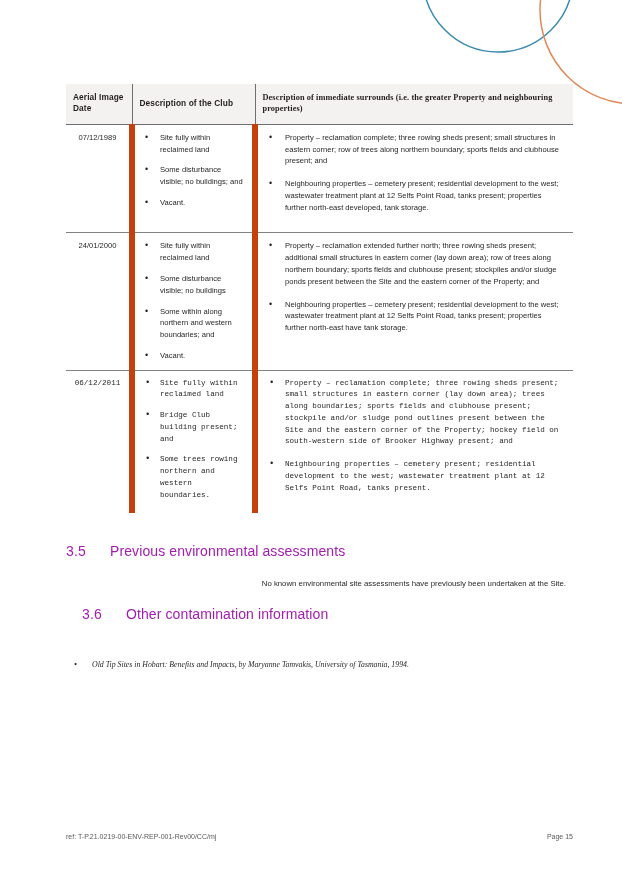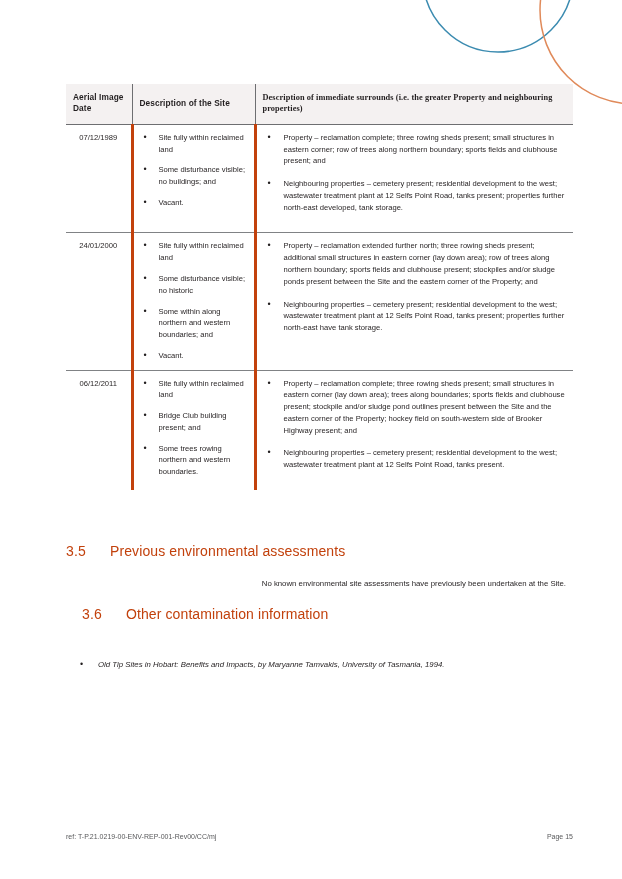--- a/index.html
+++ b/index.html
@@ -64,24 +64,25 @@
     letter-spacing: 0.1px;
   }
   table.aerial thead th.last { border-right: none; font-family: Liberation Serif, serif; }
 
   table.aerial tbody td {
     vertical-align: top;
     padding: 7px 8px 8px 8px;
     font-size: 7.6px;
     line-height: 1.55;
     border-bottom: 1px solid #808285;
-    border-right: 3px solid #c2410c;
+    border-right: 6px solid #c2410c;
   }
   table.aerial tbody tr:last-child td {
     border-bottom: none;
+    font-family: Liberation Mono, monospace;
   }
   table.aerial tbody td.last { border-right: none; }
 
   td.datecell {
     text-align: center;
     vertical-align: middle;
     font-size: 7.6px;
     padding-left: 2px;
     padding-right: 2px;
   }
@@ -113,21 +114,21 @@
   td.surrounds ul.bullets > li:before {
     left: 3px;
   }
 
   
   h2.sec {
     position: absolute;
     margin: 0;
     font-size: 14px;
     font-weight: normal;
-    color: #c2410c;
+    color: #a21caf;
     letter-spacing: 0.1px;
   }
   h2.sec .num {
     display: inline-block;
     width: 44px;
   }
   p.body {
     position: absolute;
     margin: 0;
     font-size: 7.8px;
@@ -155,21 +156,21 @@
     left: 2px;
     top: -1px;
     font-size: 9px;
     font-style: normal;
   }
 
   #h35 { left: 66px; top: 543px; }
   #p35 { left: 66px; top: 578px; width: 500px; }
   #h36 { left: 82px; top: 606px; }
   #p36 { left: 66px; top: 639px; width: 500px; }
-  #list36 { left: 78px; top: 659px; width: 500px; }
+  #list36 { left: 72px; top: 659px; width: 500px; font-family: Liberation Serif, serif; }
 
   
   .footer {
     position: absolute;
     left: 66px;
     top: 833px;
     width: 507px;
     display: flex;
     justify-content: space-between;
     align-items: baseline;
@@ -190,21 +191,21 @@
   <div class="tbl-wrap">
     <table class="aerial">
       <colgroup>
         <col class="c1">
           <col class="c2">
           <col class="c3">
       </colgroup>
       <thead>
         <tr>
           <th>Aerial Image Date</th>
-          <th>Description of the Site</th>
+          <th>Description of the Club</th>
           <th class="last">Description of immediate surrounds (i.e. the greater Property and neighbouring properties)</th>
         </tr>
       </thead>
       <tbody>
         <tr>
           <td class="datecell">07/12/1989</td>
           <td>
             <ul class="bullets">
               <li>Site fully within reclaimed land</li>
               <li>Some disturbance visible; no buildings; and</li>
@@ -216,21 +217,21 @@
               <li>Property – reclamation complete; three rowing sheds present; small structures in eastern corner; row of trees along northern boundary; sports fields and clubhouse present; and</li>
               <li>Neighbouring properties – cemetery present; residential development to the west; wastewater treatment plant at 12 Selfs Point Road, tanks present; properties further north-east developed, tank storage.</li>
             </ul>
           </td>
         </tr>
         <tr>
           <td class="datecell">24/01/2000</td>
           <td>
             <ul class="bullets">
               <li>Site fully within reclaimed land</li>
-              <li>Some disturbance visible; no historic</li>
+              <li>Some disturbance visible; no buildings</li>
               <li>Some within along northern and western boundaries; and</li>
               <li>Vacant.</li>
             </ul>
           </td>
           <td class="last surrounds">
             <ul class="bullets">
               <li>Property – reclamation extended further north; three rowing sheds present; additional small structures in eastern corner (lay down area); row of trees along northern boundary; sports fields and clubhouse present; stockpiles and/or sludge ponds present between the Site and the eastern corner of the Property; and</li>
               <li>Neighbouring properties – cemetery present; residential development to the west; wastewater treatment plant at 12 Selfs Point Road, tanks present; properties further north-east have tank storage.</li>
             </ul>
           </td>

